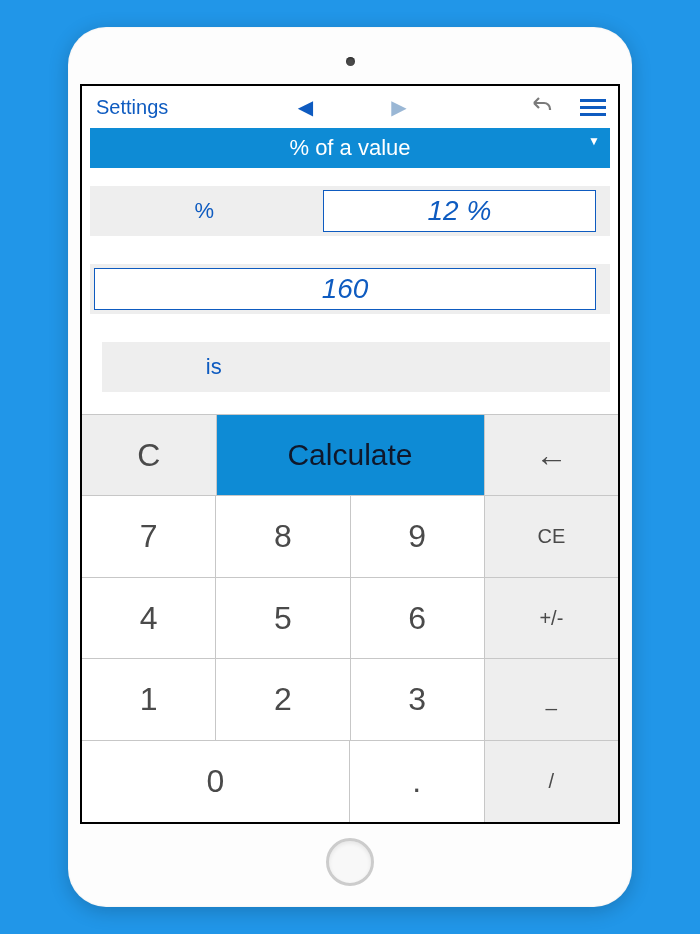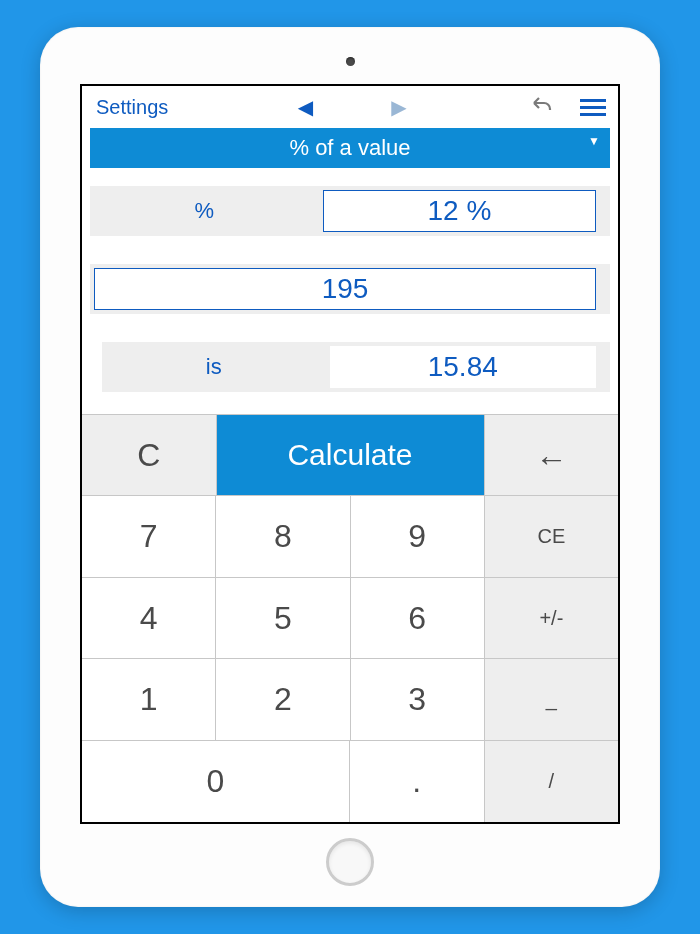--- a/index.html
+++ b/index.html
@@ -6,21 +6,21 @@
     body {
       width: 700px;
       height: 934px;
       background: #2196e8;
       display: flex;
       align-items: center;
       justify-content: center;
       font-family: -apple-system, Helvetica, Arial, sans-serif;
     }
     .ipad-frame {
-      width: 620px;
+      width: 564px;
       height: 880px;
       background: #fdfdfd;
       border-radius: 38px;
       box-shadow: 0 4px 20px rgba(0,0,0,0.2), inset 0 0 2px rgba(0,0,0,0.1);
       display: flex;
       flex-direction: column;
       align-items: center;
       padding: 18px 0 10px 0;
       position: relative;
     }
@@ -105,20 +105,21 @@
       flex: 1;
       margin: 4px 14px 4px 4px;
       background: #fff;
       height: 42px;
       display: flex;
       align-items: center;
       justify-content: center;
       color: #0e5bc0;
       font-size: 28px;
       font-weight: 400;
+      font-style: italic;
     }
     .input-field.bordered { border: 1.5px solid #0e5bc0; }
     .input-field.result { border: none; }
     
     .keypad {
       flex: 1;
       display: flex;
       flex-direction: column;
       border-top: 1px solid #c7c7c7;
     }
@@ -132,21 +133,21 @@
       color: #4a4a4a;
       border-right: 1px solid #c7c7c7;
       border-bottom: 1px solid #c7c7c7;
       background: #fff;
       cursor: pointer;
       font-weight: 300;
     }
     .key:last-child { border-right: none; }
     .key-row:last-child .key { border-bottom: none; }
     .key.grey { background: #eeeeee; }
-    .key.blue { background: #0e8bd5; color: #ffffff; font-size: 30px; }
+    .key.blue { background: #0e8bd5; color: #0f172a; font-size: 30px; }
     .key.span2 { flex: 2; }
     .key.op { background: #eeeeee; font-size: 20px; }
   </style>
 </head>
 <body>
 
 <div class="ipad-frame">
   <div class="camera"></div>
 
   <div class="screen">
@@ -175,25 +176,24 @@
       <span>% of a value</span>
       <span class="chevron">▼</span>
     </div>
 
     <div class="inputs-area">
       <div class="input-row">
         <div class="input-label">%</div>
         <div class="input-field bordered">12 %</div>
       </div>
       <div class="input-row">
-        <div class="input-field bordered">195</div>
+        <div class="input-field bordered">160</div>
       </div>
       <div class="input-row">
         <div class="input-label">is</div>
-        <div class="input-field result">15.84</div>
       </div>
     </div>
 
     <div class="keypad">
       <div class="key-row">
         <div class="key grey">C</div>
         <div class="key blue span2">Calculate</div>
         <div class="key grey">←</div>
       </div>
       <div class="key-row">

